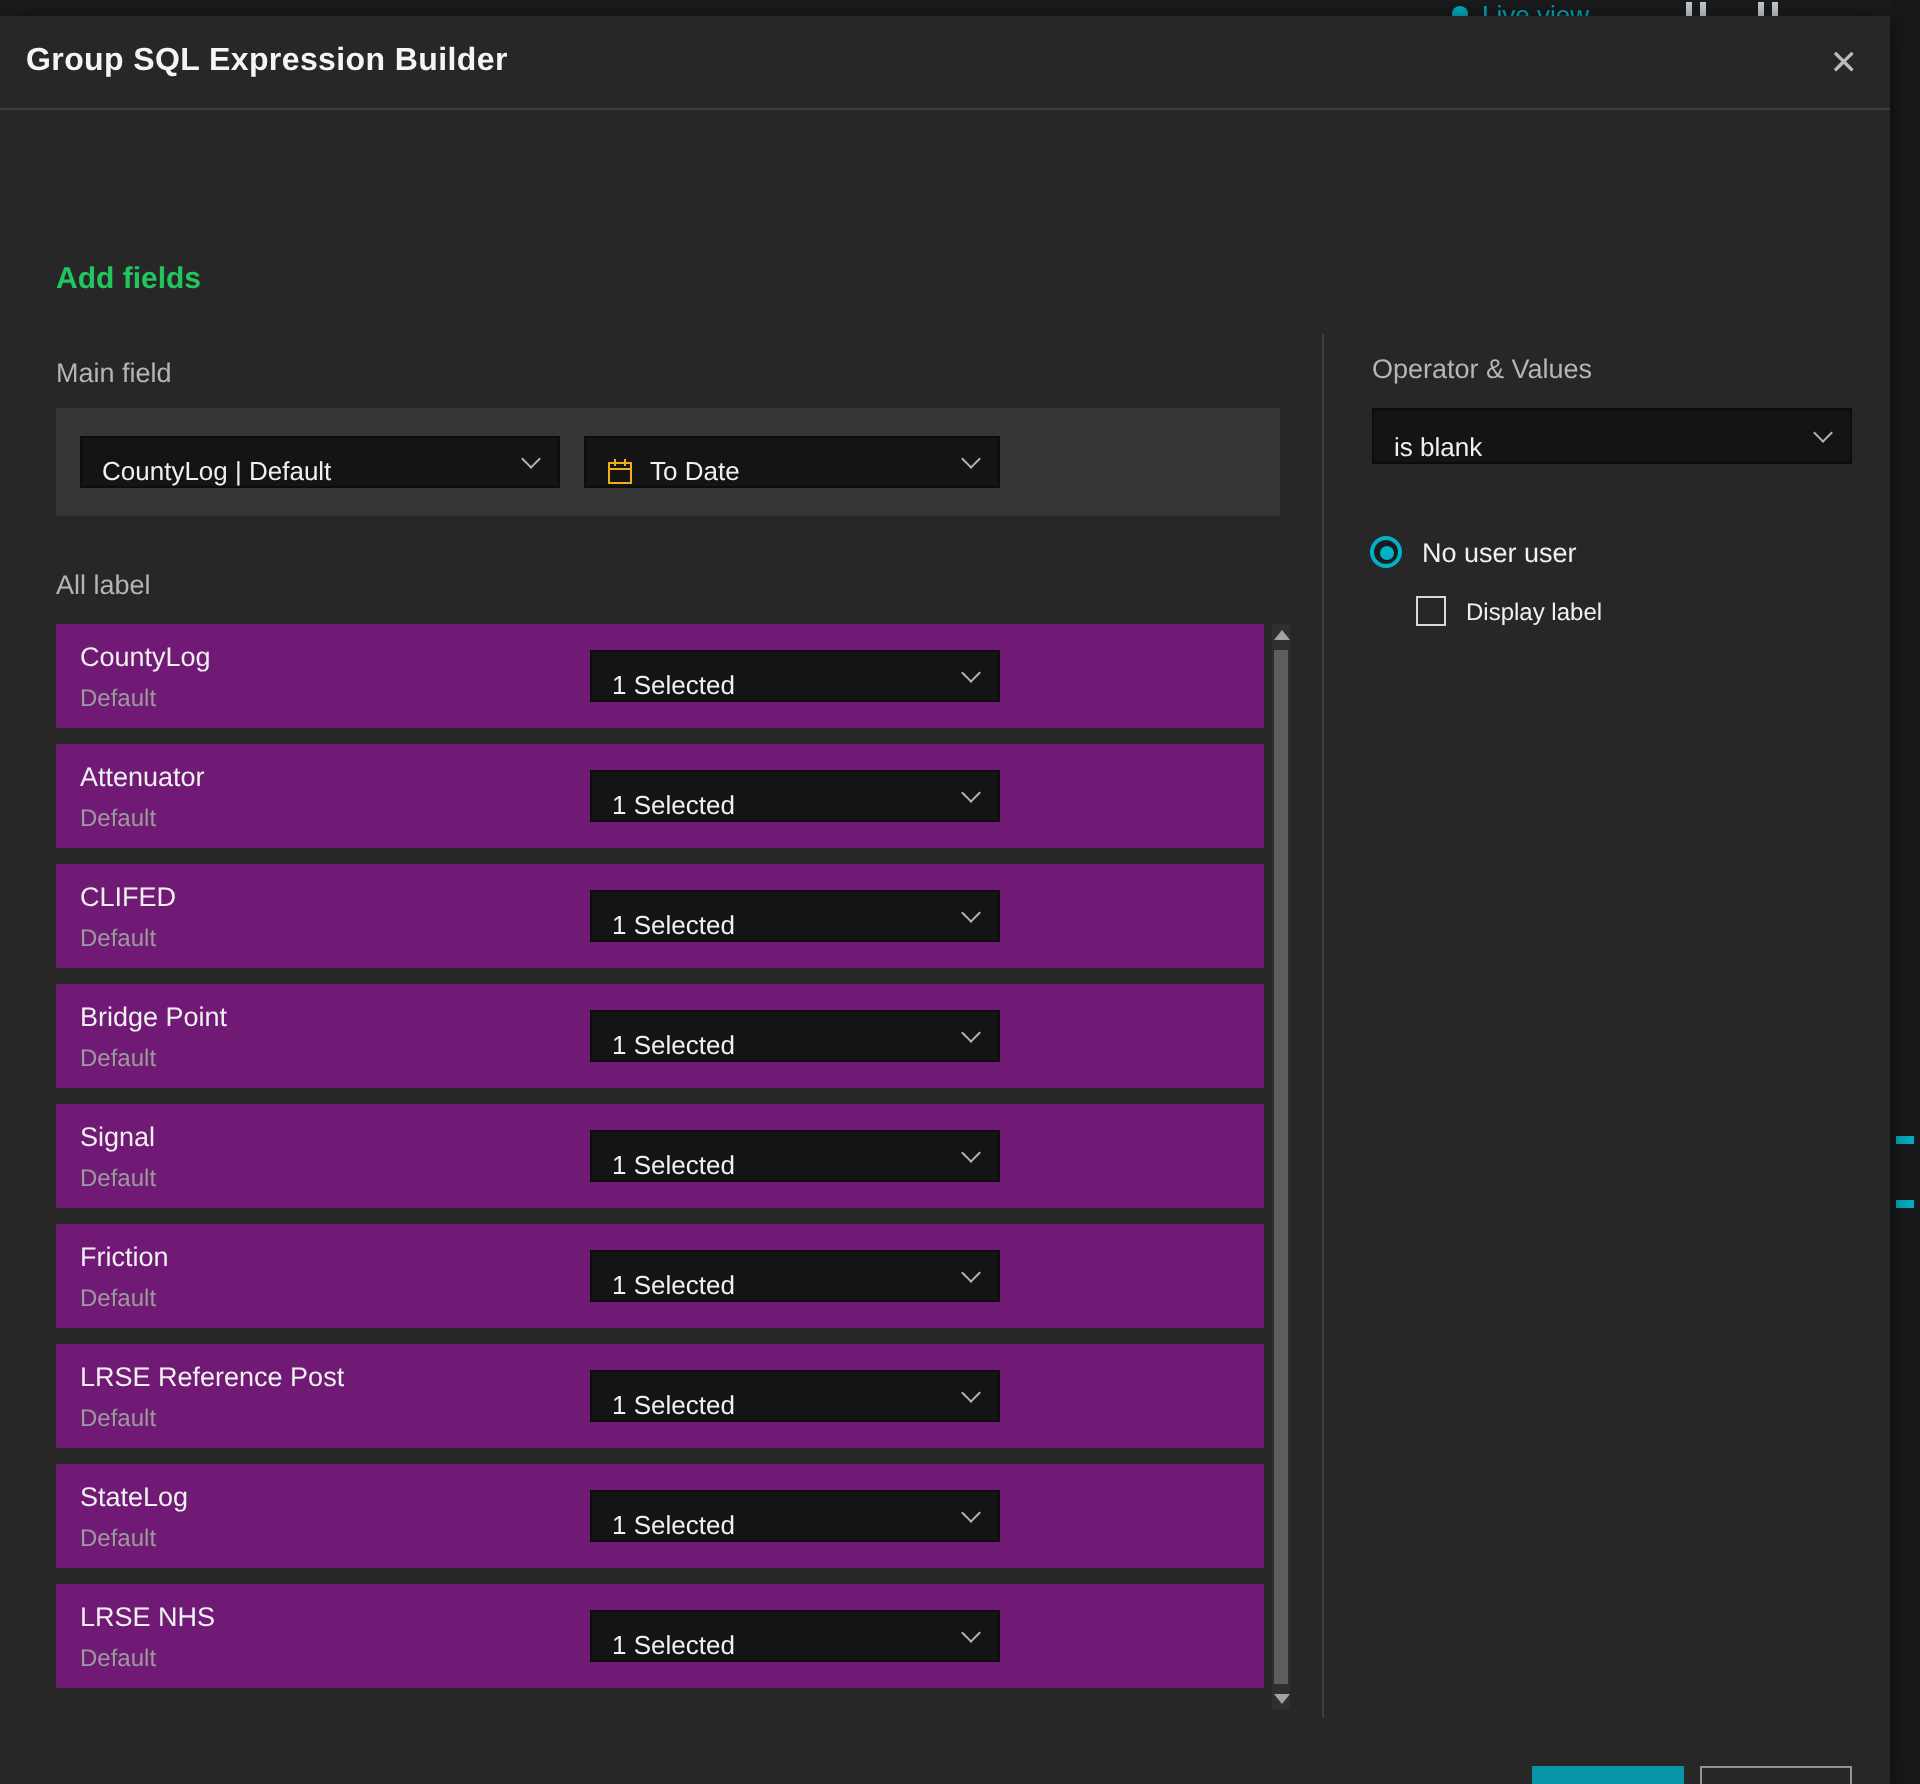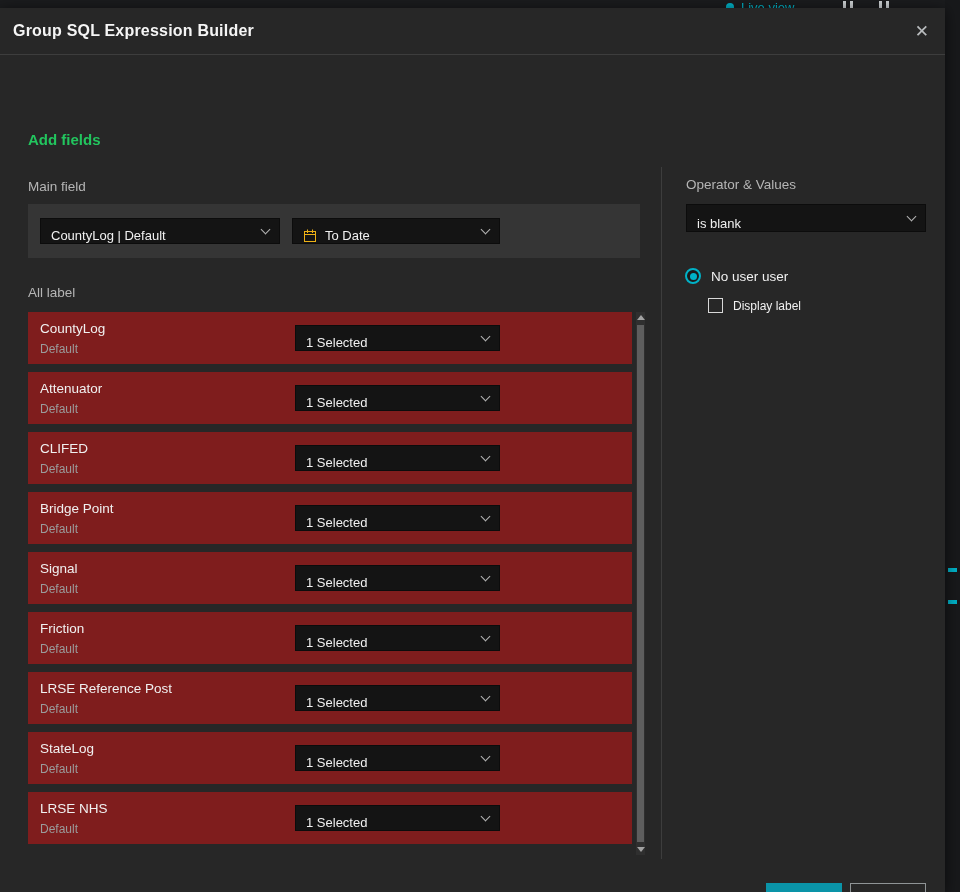--- a/index.html
+++ b/index.html
@@ -87,21 +87,21 @@
   .main-band {
     position: absolute; left: 28px; top: 149px; width: 612px; height: 54px;
     background: #353535;
   }
   .main-band .sel-field { position: absolute; left: 12px;  top: 14px; width: 240px; }
   .main-band .sel-date  { position: absolute; left: 264px; top: 14px; width: 208px; }
 
   
   .rows-list { position: absolute; left: 28px; top: 257px; width: 604px; }
   .field-row {
-    position: relative; height: 52px; margin-bottom: 8px; background: #7f1d1d;
+    position: relative; height: 52px; margin-bottom: 8px; background: #701a75;
   }
   .row-name { position: absolute; left: 12px; top: 9px;  font-size: 13.5px; color: #f0f0f0; }
   .row-sub  { position: absolute; left: 12px; top: 30px; font-size: 12px;   color: #9b9b9b; }
   .row-select { position: absolute; left: 267px; top: 13px; width: 205px; }
 
   
   .scrollbar {
     position: absolute; left: 636px; top: 257px; width: 9px; height: 543px;
     background: #2f2f2f;
   }

